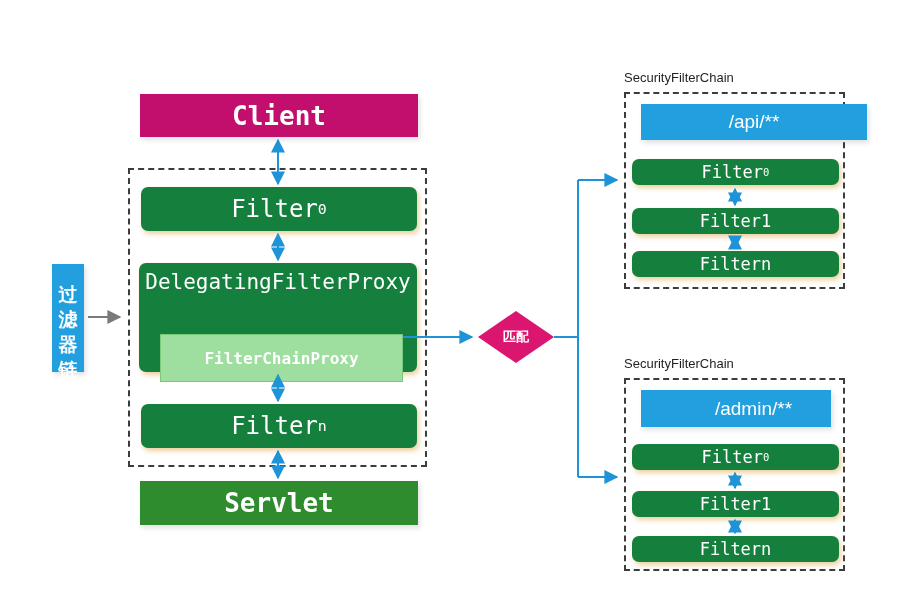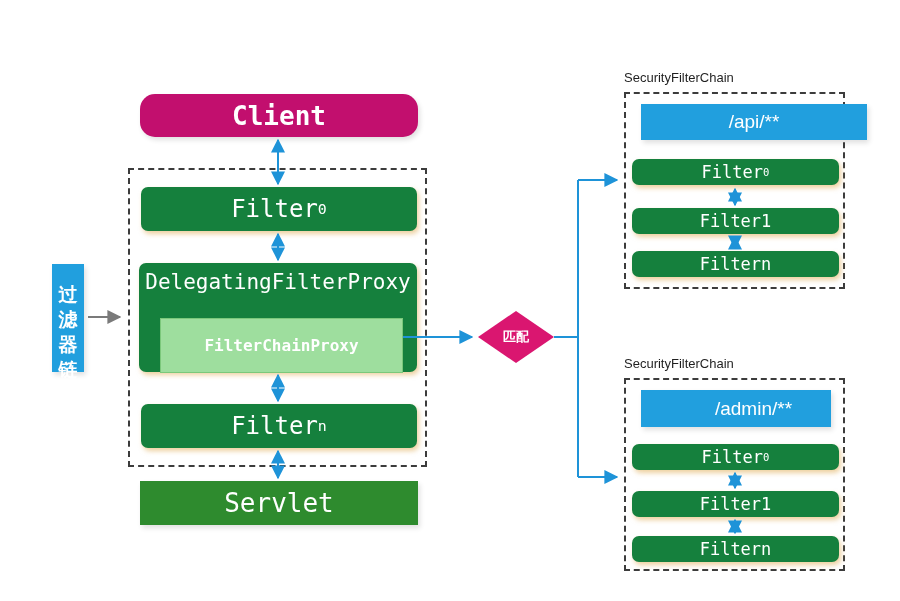--- a/index.html
+++ b/index.html
@@ -43,39 +43,39 @@
 </style>
 </head>
 <body>
 
 <div class="canvas">
 
   <div class="vlabel" style="left:52px; top:264px; width:32px; height:108px;">过滤器链</div>
 
   <div class="dashed" style="left:128px; top:168px; width:299px; height:299px;"></div>
 
-  <div class="box mono client" style="left:140px; top:94px; width:278px; height:43px;border-radius:15px;">Client</div>
+  <div class="box mono client" style="left:140px; top:94px; width:278px; height:43px;">Client</div>
 
   <div class="box mono orange bigfilter" style="left:141px; top:187px; width:276px; height:44px;">
       <span>Filter</span>
       <sub>0</sub>
     </div>
 
   <div class="box mono orange dfp" style="left:139px; top:263px; width:278px; height:109px;">
       <span>DelegatingFilterProxy</span>
     </div>
 
-  <div class="box mono fcp" style="left:160px; top:318px; width:243px; height:55px;">FilterChainProxy</div>
+  <div class="box mono fcp" style="left:160px; top:334px; width:243px; height:48px;">FilterChainProxy</div>
 
   <div class="box mono orange bigfilter" style="left:141px; top:404px; width:276px; height:44px;">
       <span>Filter</span>
       <sub>n</sub>
     </div>
 
-  <div class="box mono servlet" style="left:140px; top:481px; width:278px; height:44px;">Servlet</div>
+  <div class="box mono servlet" style="left:140px; top:481px; width:278px; height:44px;font-weight:bold;">Servlet</div>
 
   <div class="diamond" style="left:478px; top:311px; width:76px; height:52px;">匹配</div>
 
   <div class="chain-title" style="left:624px; top:70px; width:221px;">SecurityFilterChain</div>
   <div class="dashed" style="left:624px; top:92px; width:221px; height:197px;"></div>
   <div class="box bluebox" style="left:641px; top:104px; width:226px; height:36px;">/api/**</div>
   <div class="box mono orange rowfilter" style="left:632px; top:159px; width:207px; height:26px;">
       <span>Filter</span>
       <sub>0</sub>
     </div>

